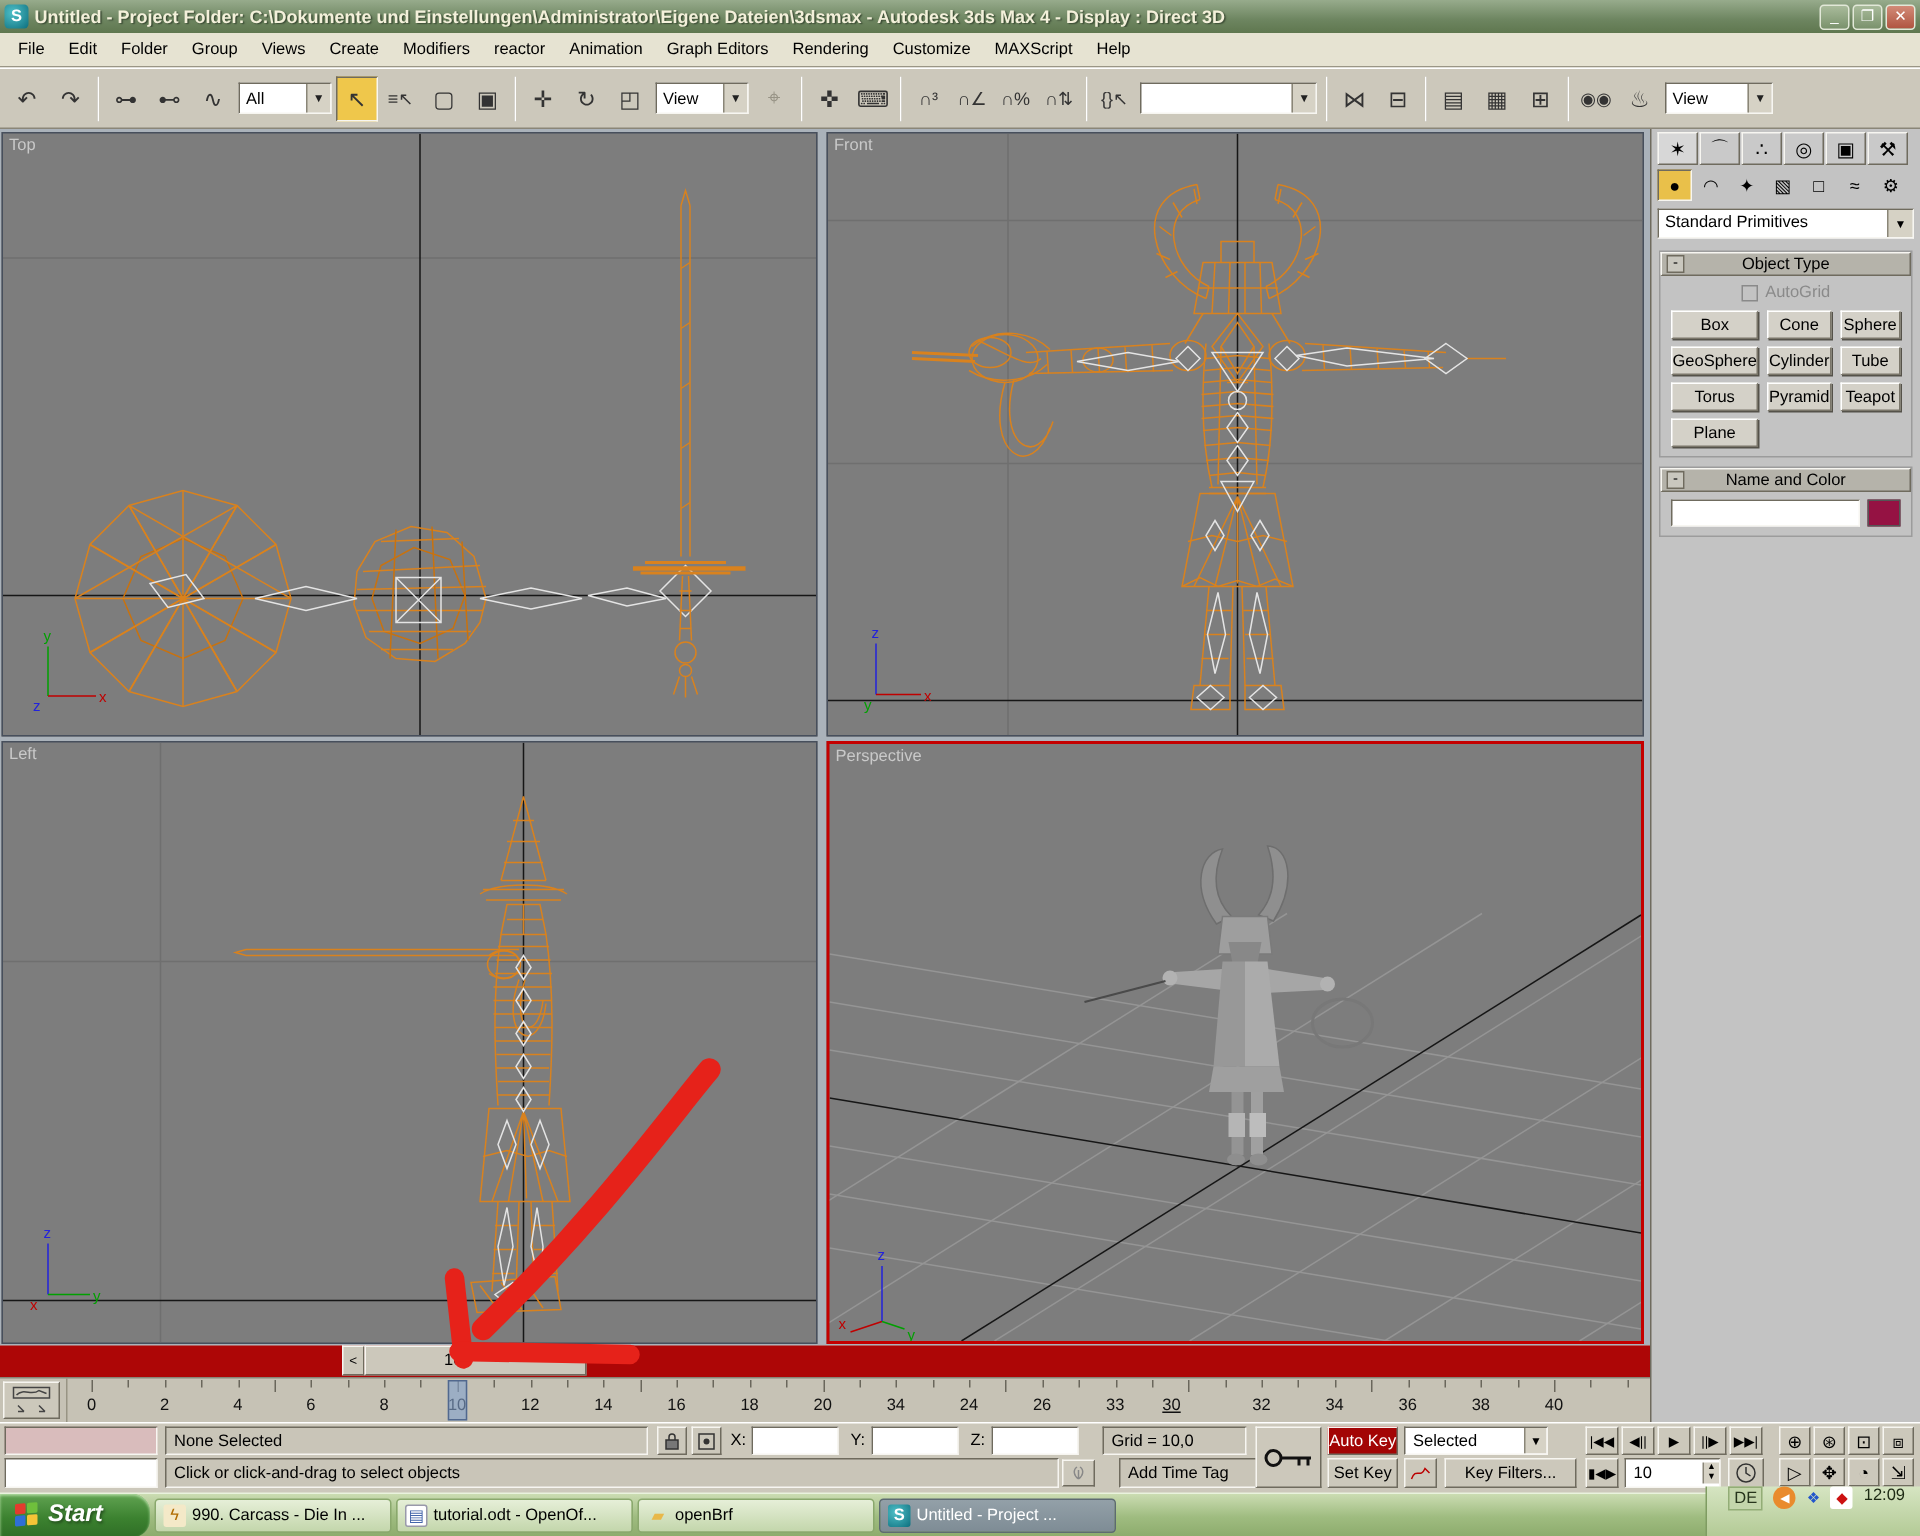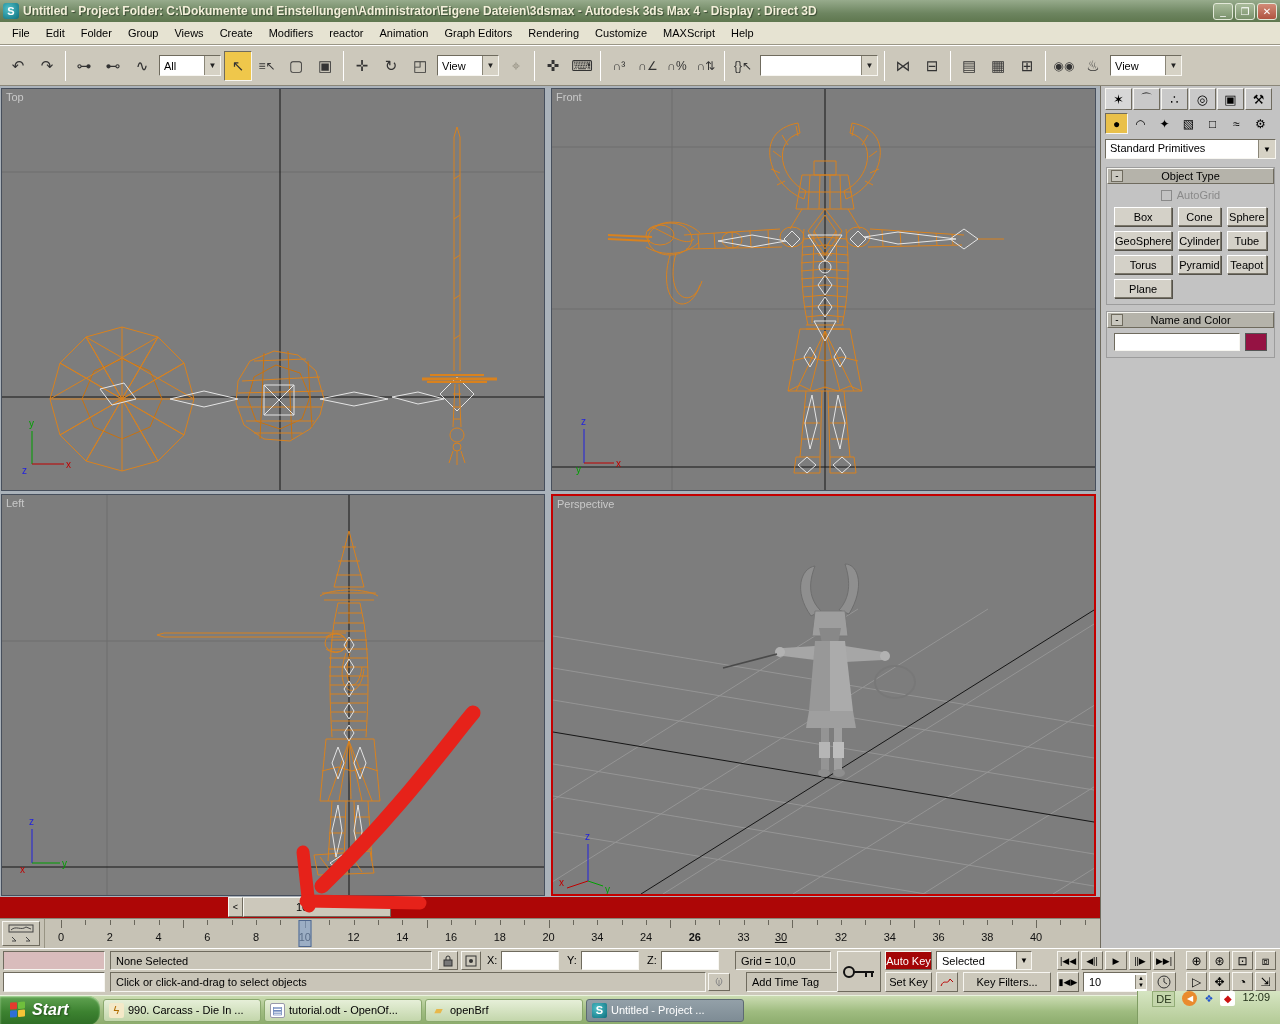--- a/index.html
+++ b/index.html
@@ -573,21 +573,21 @@
         <span class="rlabel" data-name="ruler-frame-label" style="left: 162.25px;">6</span>
         <span class="rlabel" data-name="ruler-frame-label" style="left: 211px;">8</span>
         <span class="rlabel" data-name="ruler-frame-label" style="left: 259.75px;">10</span>
         <span class="rlabel" data-name="ruler-frame-label" style="left: 308.5px;">12</span>
         <span class="rlabel" data-name="ruler-frame-label" style="left: 357.25px;">14</span>
         <span class="rlabel" data-name="ruler-frame-label" style="left: 406px;">16</span>
         <span class="rlabel" data-name="ruler-frame-label" style="left: 454.75px;">18</span>
         <span class="rlabel" data-name="ruler-frame-label" style="left: 503.5px;">20</span>
         <span class="rlabel" data-name="ruler-frame-label" style="left: 552.25px;">34</span>
         <span class="rlabel" data-name="ruler-frame-label" style="left: 601px;">24</span>
-        <span class="rlabel" data-name="ruler-frame-label" style="left: 649.75px; font-weight: bold;">26</span>
+        <span class="rlabel" data-name="ruler-frame-label" style="left: 649.75px;">26</span>
         <span class="rlabel" data-name="ruler-frame-label" style="left: 698.5px;">33</span>
         <span class="rlabel" data-name="ruler-frame-label" style="left: 736px; text-decoration: underline;">30</span>
         <span class="rlabel" data-name="ruler-frame-label" style="left: 796px;">32</span>
         <span class="rlabel" data-name="ruler-frame-label" style="left: 844.75px;">34</span>
         <span class="rlabel" data-name="ruler-frame-label" style="left: 893.5px;">36</span>
         <span class="rlabel" data-name="ruler-frame-label" style="left: 942.25px;">38</span>
         <span class="rlabel" data-name="ruler-frame-label" style="left: 991px;">40</span>
         <span class="fmarker" data-name="current-frame-marker" style="left: 259.75px;"></span>
       </div>
   </div>

